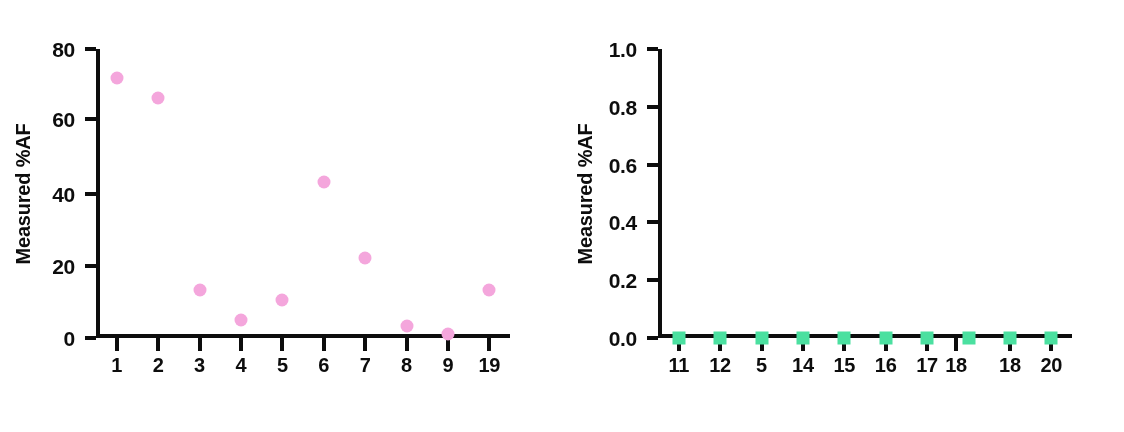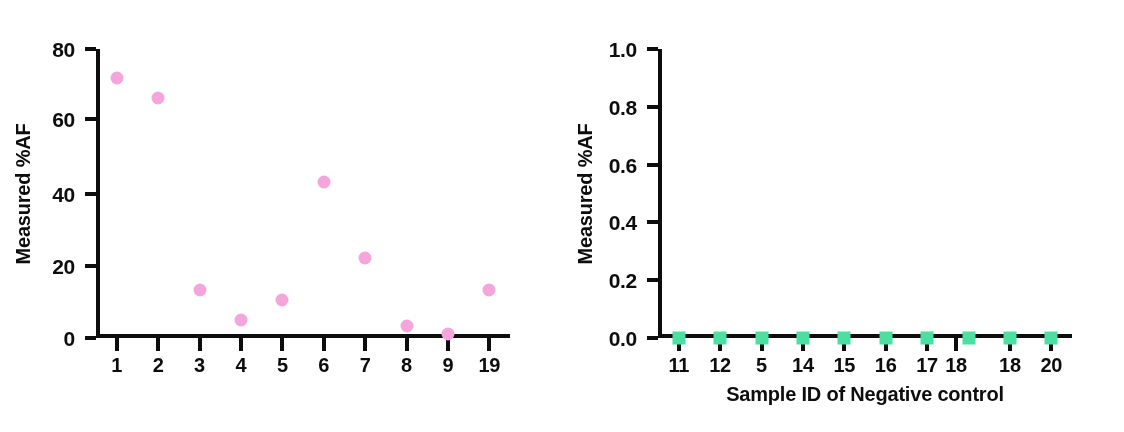--- a/index.html
+++ b/index.html
@@ -326,16 +326,15 @@
           <div class="pt pt-square" style="left: 144.9px; top: 289px; background: rgb(75, 224, 160);"></div>
           <div class="pt pt-square" style="left: 186.3px; top: 289px; background: rgb(75, 224, 160);"></div>
           <div class="pt pt-square" style="left: 227.7px; top: 289px; background: rgb(75, 224, 160);"></div>
           <div class="pt pt-square" style="left: 269.1px; top: 289px; background: rgb(75, 224, 160);"></div>
           <div class="pt pt-square" style="left: 310.5px; top: 289px; background: rgb(75, 224, 160);"></div>
           <div class="pt pt-square" style="left: 351.9px; top: 289px; background: rgb(75, 224, 160);"></div>
           <div class="pt pt-square" style="left: 393.3px; top: 289px; background: rgb(75, 224, 160);"></div>
         </div>
     </div>
 
-    <div class="axis-title-x">Sample ID of Negative control</div>
   </div>
 
 </div>
 
 </body></html>

